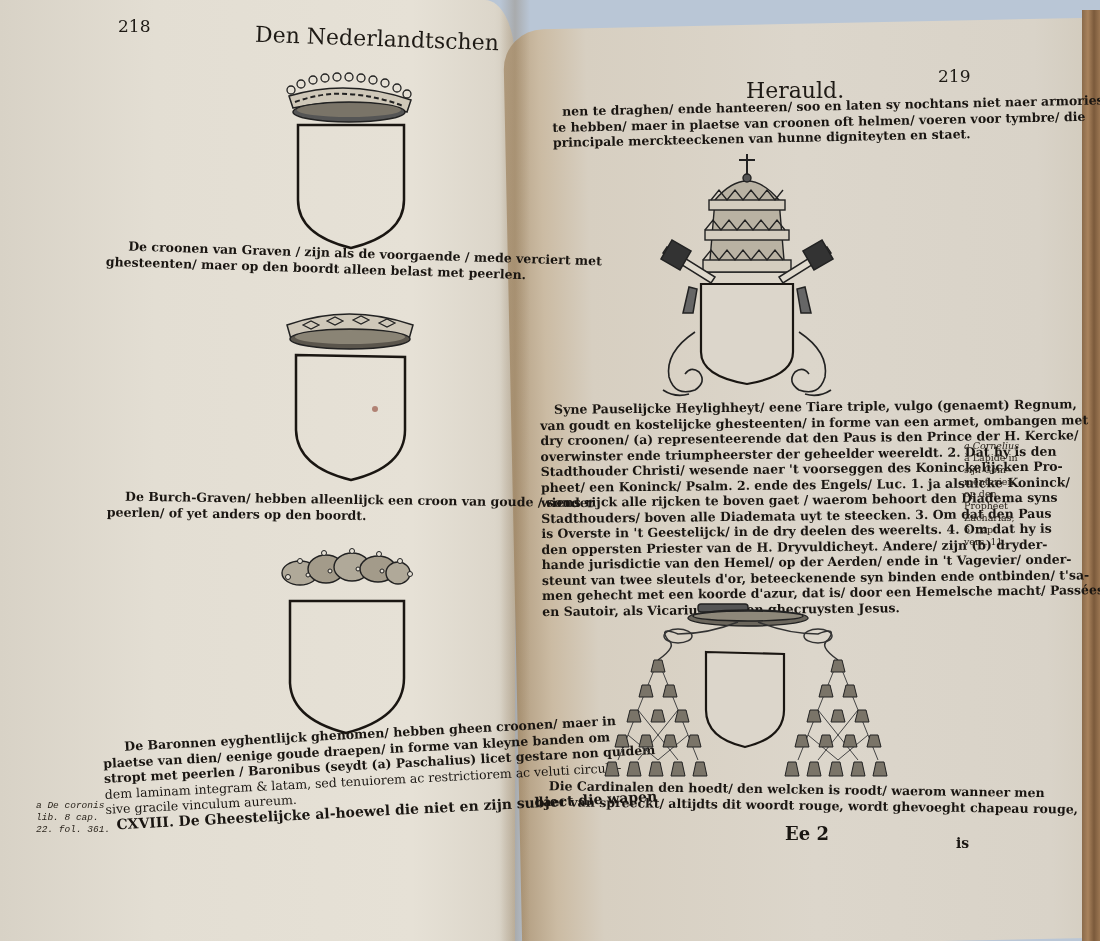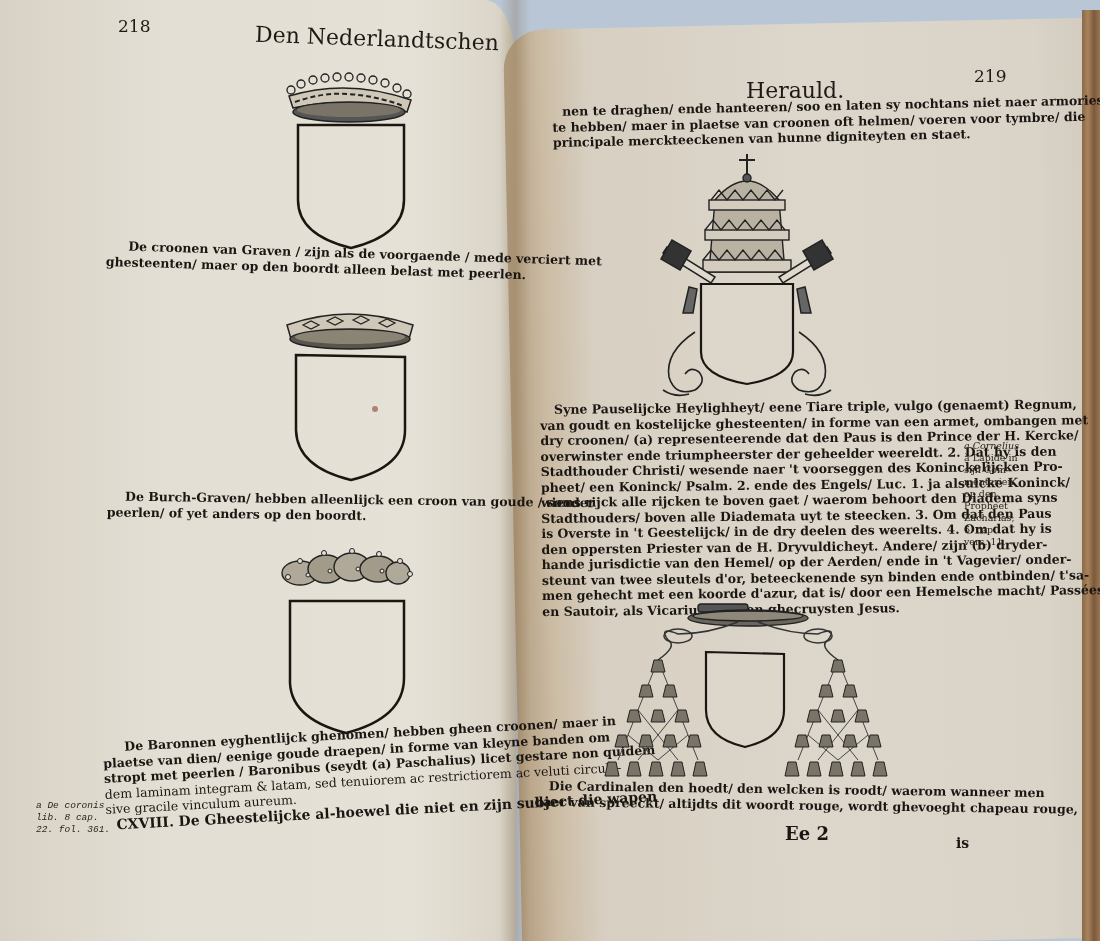--- a/index.html
+++ b/index.html
@@ -137,21 +137,21 @@
     <div class="rm">sive gracile vinculum aureum.</div>
     <div style="margin-left:10px;font-size:14px">CXVIII. De Gheestelijcke al-hoewel die niet en zijn subject die wapen</div>
   </div>
 
   <div class="note" style="left:36px;top:800px;font-family:Liberation Mono, monospace;">
     <div class="it">a De coronis</div>
     <div class="it">lib. 8 cap.</div>
     <div class="it">22. fol. 361.</div>
   </div>
 
-  <div class="pagenum" style="left:974px;top:66px;">219</div>
+  <div class="pagenum" style="left:938px;top:66px;">219</div>
   <div class="running" style="left:710px;top:78px;margin-left:36px;">Herauld.</div>
 
   <div class="bl" style="left:552px;top:104px;transform:rotate(-1.2deg);transform-origin:left top;">
     <div style="margin-left:10px">nen te draghen/ ende hanteeren/ soo en laten sy nochtans niet naer armories</div>
     <div>te hebben/ maer in plaetse van croonen oft helmen/ voeren voor tymbre/ die</div>
     <div>principale merckteeckenen van hunne digniteyten en staet.</div>
   </div>
 
   <div class="ill" style="left:655px;top:152px;">
     <svg width="185" height="250" viewBox="0 0 185 250">

